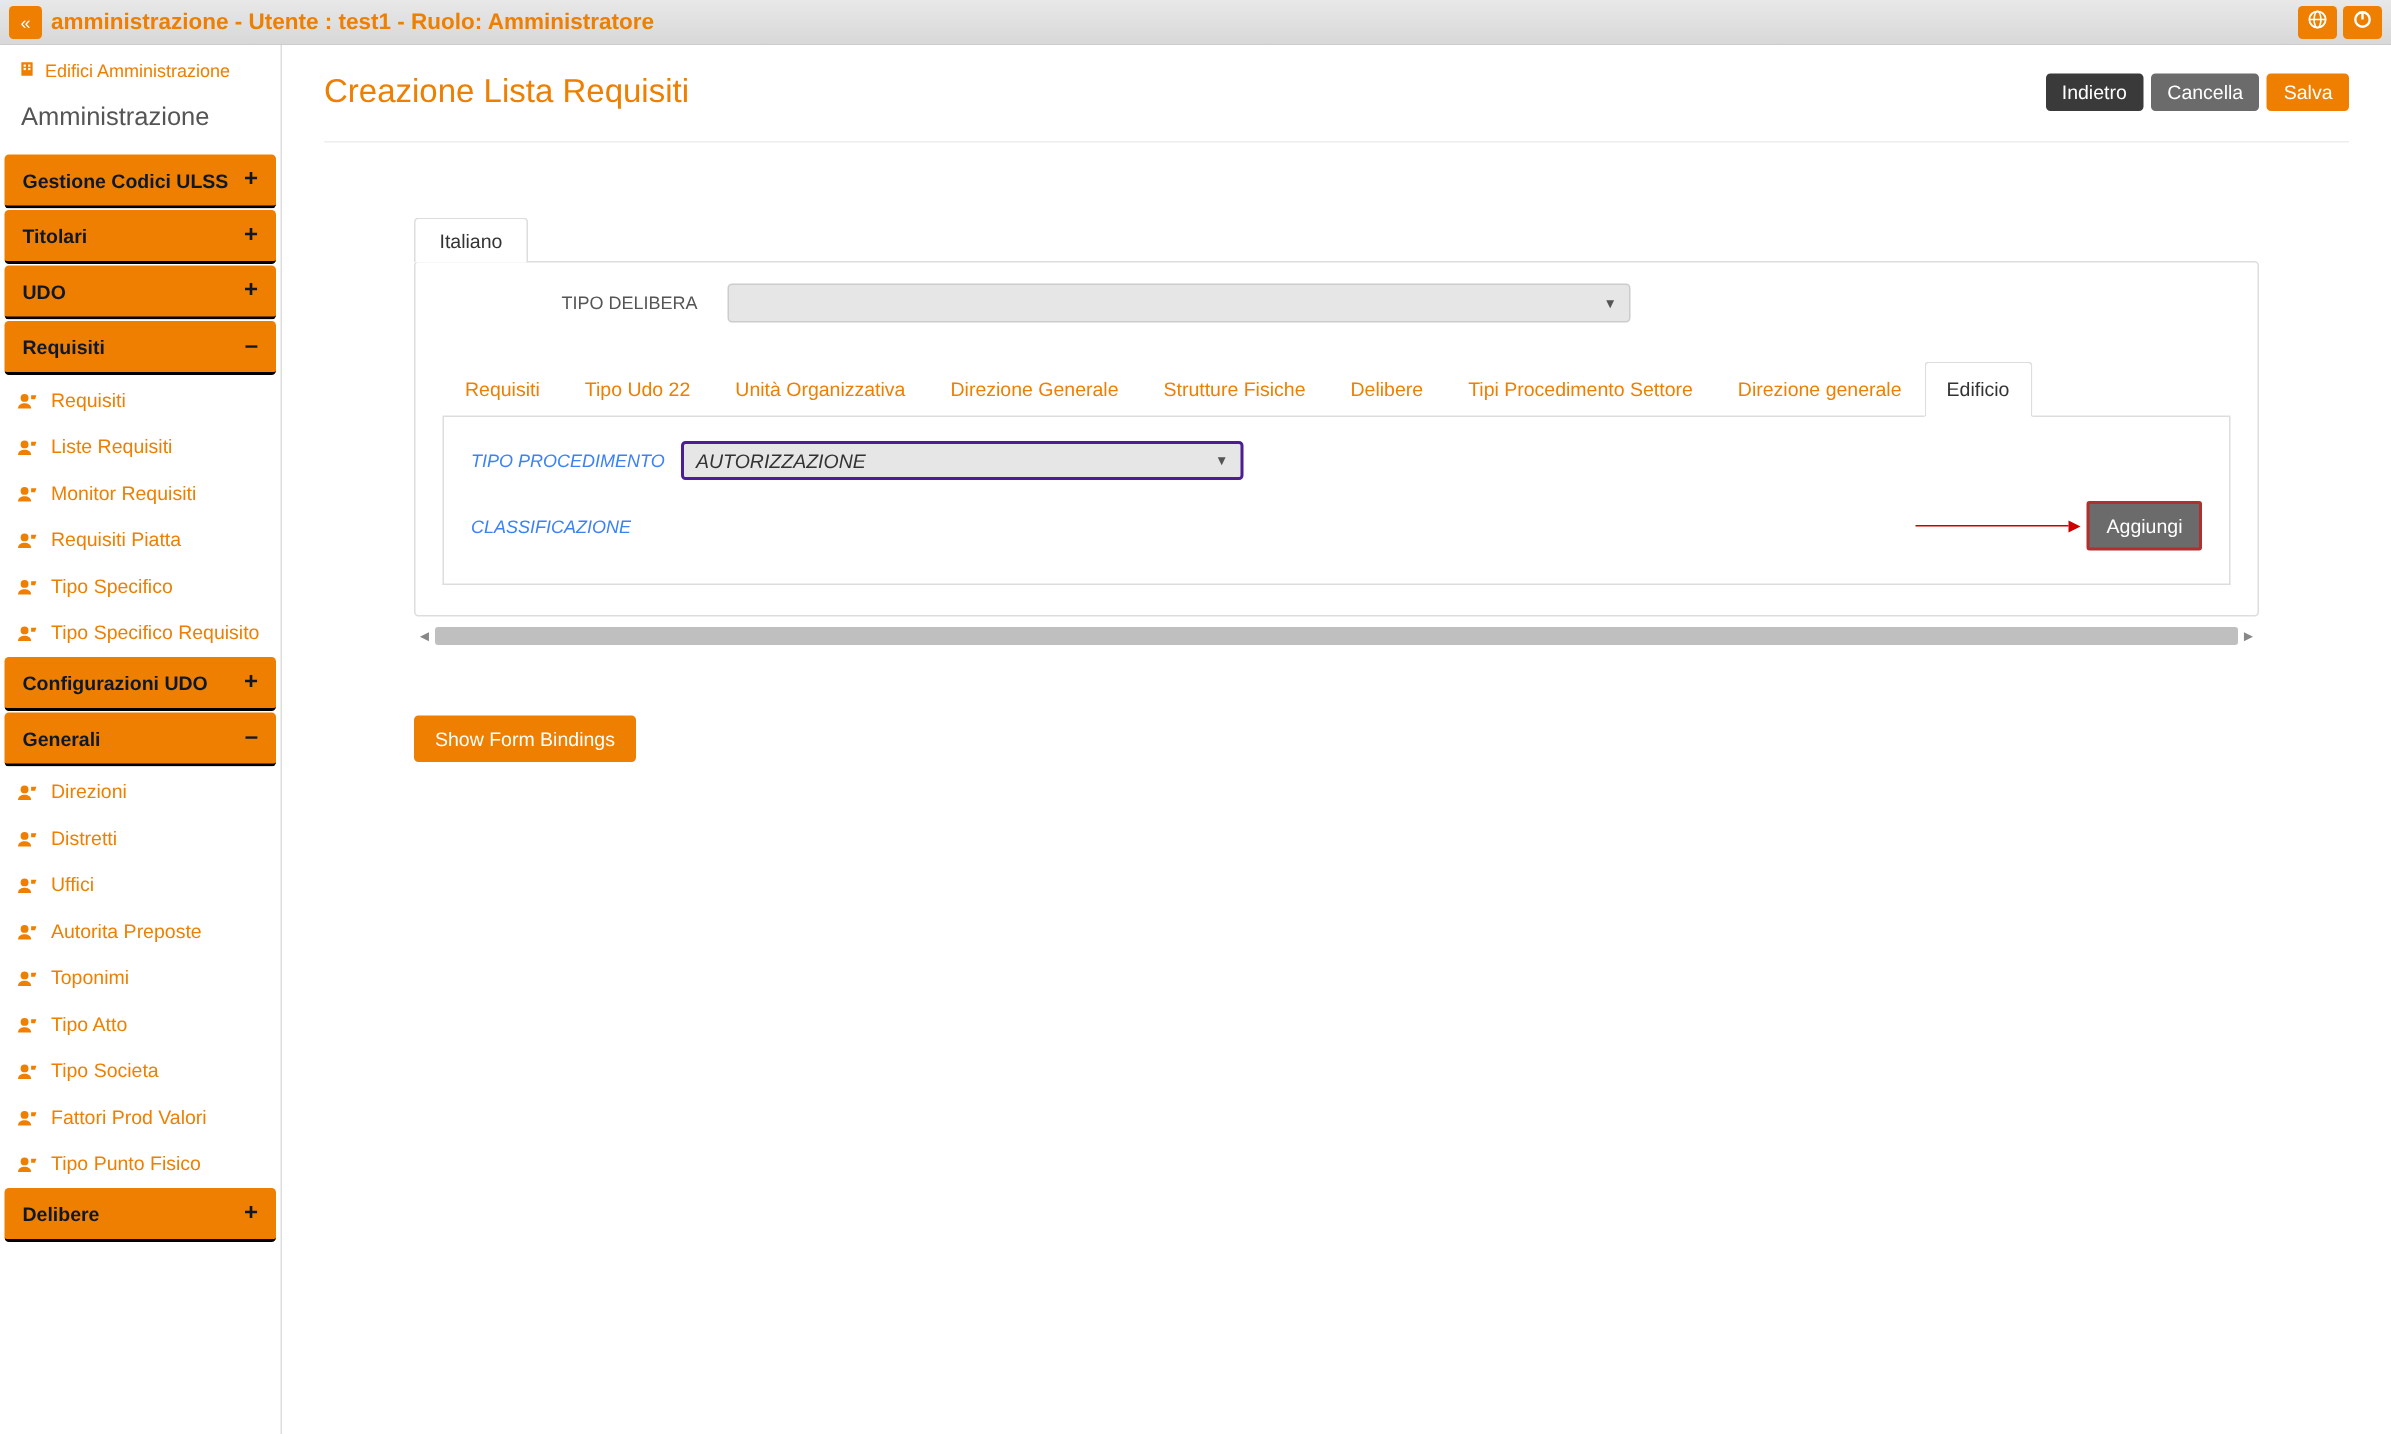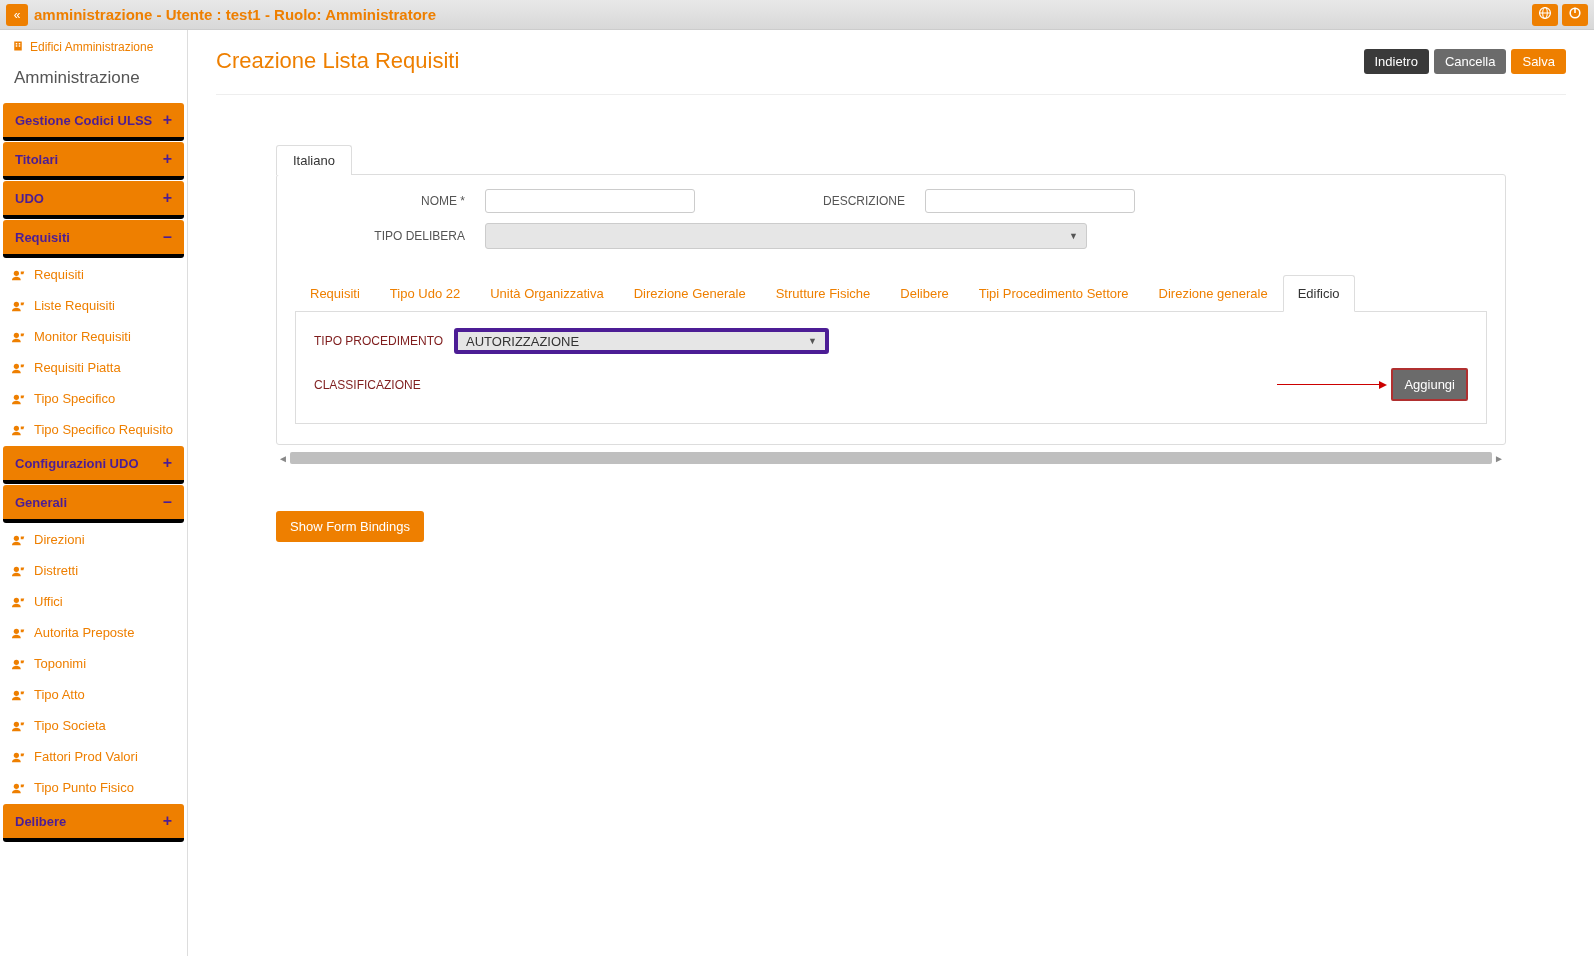--- a/index.html
+++ b/index.html
@@ -17,21 +17,21 @@
 
 .sidebar { width: 188px; background: #fff; border-right: 1px solid #ddd; overflow-y: auto; }
 .sidebar::-webkit-scrollbar { width: 10px; }
 .sidebar::-webkit-scrollbar-thumb { background: #ccc; border-radius: 5px; }
 
 .crumbs { padding: 10px 12px 6px; display: flex; align-items: flex-start; gap: 6px; color: #ee7f00; font-size: 12px; }
 .crumbs svg { width: 12px; height: 12px; fill: #ee7f00; }
 
 .admin-label { font-size: 17px; color: #555; padding: 8px 14px 14px; }
 
-.nav-section { background: #ee7f00; color: #4c1d95; padding: 8px 12px; font-size: 13px; font-weight: bold; display: flex; justify-content: space-between; align-items: center; cursor: pointer; border-bottom: 4px solid #000000; border-radius: 3px; margin: 1px 3px; }
+.nav-section { background: #ee7f00; color: #0f172a; padding: 8px 12px; font-size: 13px; font-weight: bold; display: flex; justify-content: space-between; align-items: center; cursor: pointer; border-bottom: 2px solid #000000; border-radius: 3px; margin: 1px 3px; }
 .nav-section .toggle { font-size: 16px; font-weight: bold; }
 
 .nav-item { display: flex; align-items: center; gap: 8px; padding: 8px 12px; color: #ee7f00; font-size: 13px; cursor: pointer; }
 .nav-item svg { width: 14px; height: 12px; fill: #ee7f00; }
 
 
 .main { flex: 1; background: #fff; padding: 18px 28px; overflow-y: auto; position: relative; }
 .page-header { display: flex; justify-content: space-between; align-items: center; padding-bottom: 20px; border-bottom: 1px solid #eee; }
 .page-title { color: #ee7f00; font-size: 22px; font-weight: normal; }
 .page-actions { display: flex; gap: 5px; }
@@ -54,22 +54,22 @@
 .form-row.dual input.txt:first-of-type { margin-right: 60px; }
 
 
 .tabs { display: flex; border-bottom: 1px solid #ddd; margin-top: 26px; }
 .tab { padding: 10px 14px; color: #ee7f00; font-size: 13px; cursor: pointer; border: 1px solid transparent; border-bottom: none; white-space: nowrap; }
 .tab.active { color: #333; border: 1px solid #ddd; border-bottom: 1px solid #fff; margin-bottom: -1px; background: #fff; border-radius: 3px 3px 0 0; }
 
 .tab-body { border: 1px solid #ddd; border-top: none; padding: 16px 18px 22px; }
 
 .fld-row { display: flex; align-items: center; margin-bottom: 14px; }
-.fld-row .flbl { width: 140px; color: #7f1d1d; font-size: 12px; }
-.fld-row .sel2 { width: 375px; height: 26px; background: #e6e6e6; border: 4px solid #4c1d95; border-radius: 3px; padding: 0 22px 0 8px; position: relative; display: flex; align-items: center; color: #333; font-size: 13px; cursor: pointer; }
+.fld-row .flbl { width: 140px; color: #3b82f6; font-size: 12px; font-style: italic; }
+.fld-row .sel2 { width: 375px; height: 26px; background: #e6e6e6; border: 2px solid #4c1d95; border-radius: 3px; padding: 0 22px 0 8px; position: relative; display: flex; align-items: center; color: #333; font-size: 13px; cursor: pointer; font-style: italic; }
 .fld-row .sel2::after { content: "▼"; position: absolute; right: 8px; font-size: 9px; color: #555; }
 .fld-row.last { margin-bottom: 0; }
 
 .aggiungi-wrap { flex: 1; display: flex; justify-content: flex-end; align-items: center; gap: 4px; }
 .arrow-annot { display: flex; align-items: center; }
 .arrow-annot .line { width: 102px; height: 1px; background: #c00; }
 .arrow-annot .head { width: 0; height: 0; border-left: 8px solid #c00; border-top: 4px solid transparent; border-bottom: 4px solid transparent; }
 .btn-aggiungi { background: #6b6b6b; color: #fff; padding: 7px 11px; border: 2px solid #b03030; border-radius: 2px; font-size: 13px; cursor: pointer; }
 
 
@@ -281,26 +281,20 @@
       <div class="page-actions">
         <button class="btn btn-dark">Indietro</button>
         <button class="btn btn-grey">Cancella</button>
         <button class="btn btn-orange">Salva</button>
       </div>
     </div>
 
     <div class="form-outer">
       <div class="tab-top">Italiano</div>
       <div class="panel">
-        <div class="form-row dual">
-          <div class="lbl">NOME *</div>
-          <input class="txt" type="text" value="" style="">
-          <div class="lbl2">DESCRIZIONE</div>
-          <input class="txt" type="text" value="" style="">
-        </div>
         <div class="form-row">
           <div class="lbl">TIPO DELIBERA</div>
           <div class="sel">
             <span></span>
           </div>
         </div>
 
         <div class="tabs">
           <div class="tab">Requisiti</div>
           <div class="tab">Tipo Udo 22</div>

